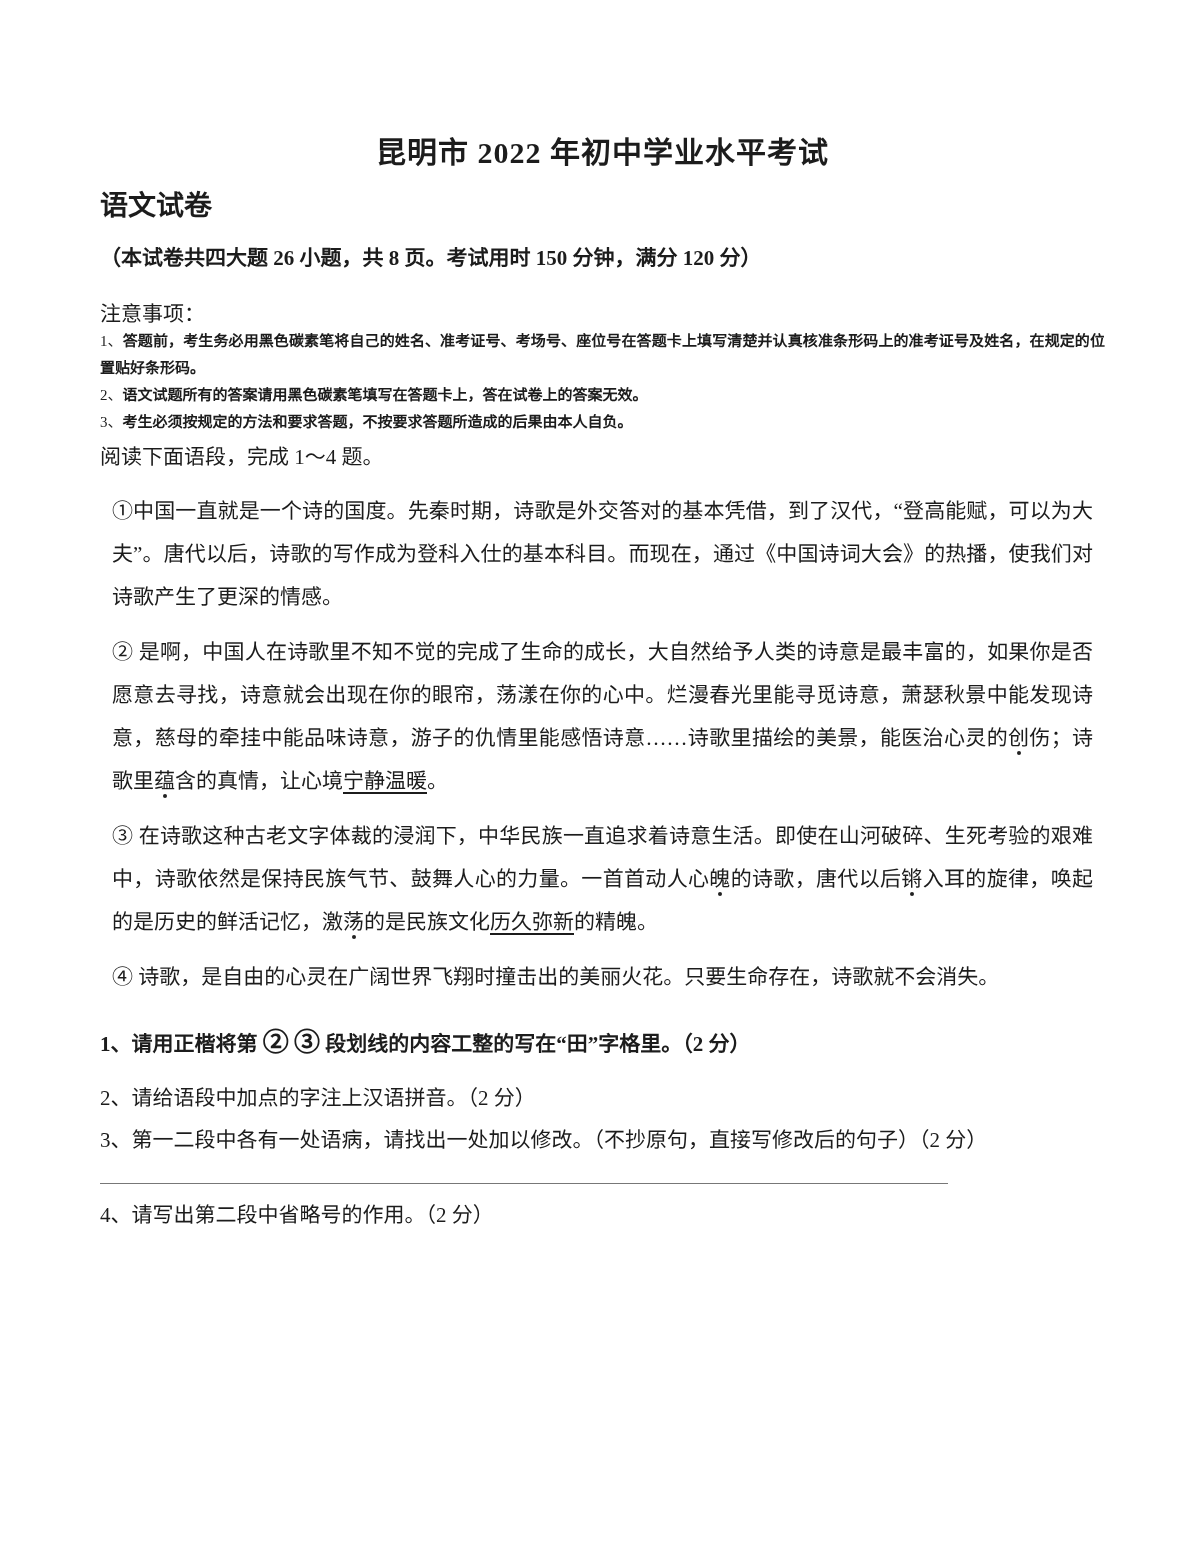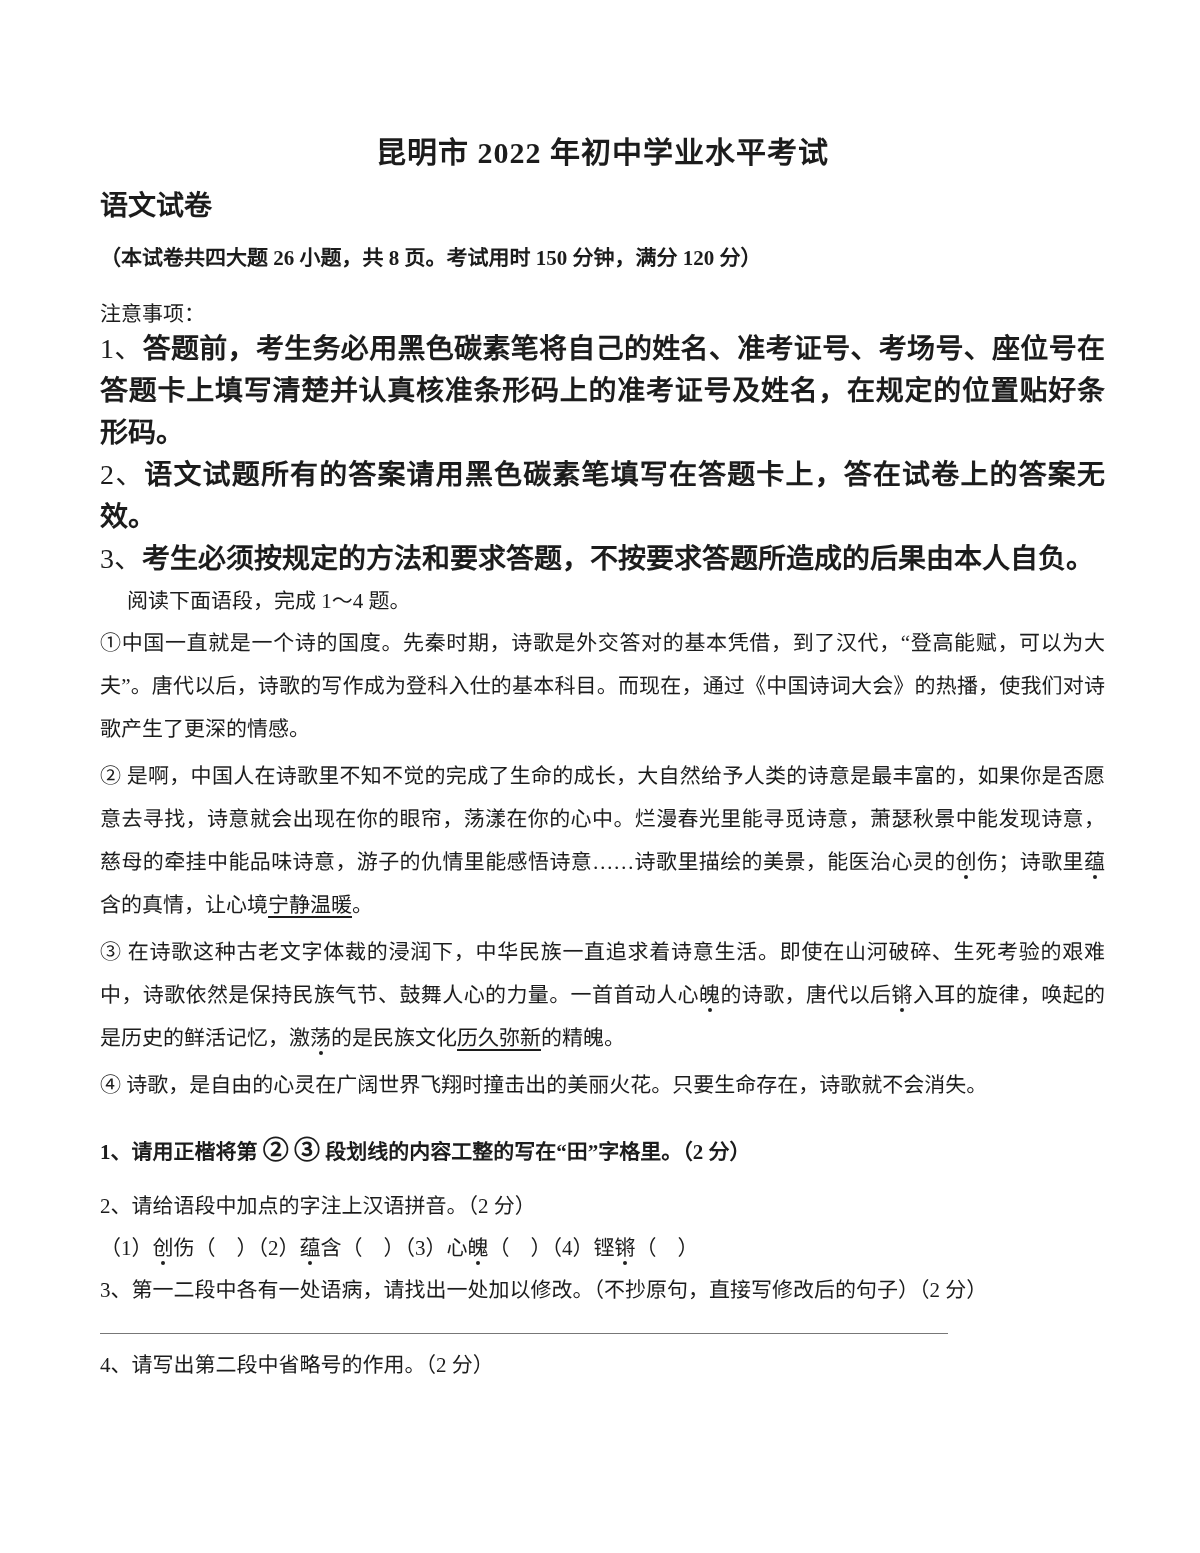--- a/index.html
+++ b/index.html
@@ -41,43 +41,42 @@
     font-size: 21px;
     font-weight: bold;
     line-height: 28px;
   }
   .notice-label {
     margin-top: 28px;
     font-size: 21px;
     line-height: 28px;
   }
   .notices {
-    font-size: 28px;
-    line-height: 42px;
+    font-size: 15px;
+    line-height: 27px;
     text-align: justify;
   }
   .notice { margin: 0; }
   .notice .num { font-weight: normal; }
   .notice.bold .txt { font-weight: bold; }
   .section-heading {
     margin-top: 35px;
     font-size: 22px;
     font-weight: bold;
     line-height: 42px;
   }
   .intro {
     font-size: 21px;
     line-height: 42px;
-    margin-left: 27px;
   }
   .para {
     font-size: 21px;
     line-height: 43px;
     text-align: justify;
-    margin: 0;
+    margin: 12px;
   }
   .para + .para { margin-top: 4px; }
   .q {
     font-size: 21px;
     line-height: 42px;
     margin: 0;
   }
   .q1 { margin-top: 24px; font-weight: bold; }
   .q2 { margin-top: 12px; }
   .answer-line {
@@ -128,20 +127,19 @@
 
   <div class="intro">阅读下面语段，完成 1～4 题。</div>
 
   <p class="para"><span>①中国一直就是一个诗的国度。先秦时期，诗歌是外交答对的基本凭借，到了汉代，“登高能赋，可以为大夫”。唐代以后，诗歌的写作成为登科入仕的基本科目。而现在，通过《中国诗词大会》的热播，使我们对诗歌产生了更深的情感。</span></p>
   <p class="para"><span>② 是啊，中国人在诗歌里不知不觉的完成了生命的成长，大自然给予人类的诗意是最丰富的，如果你是否愿意去寻找，诗意就会出现在你的眼帘，荡漾在你的心中。烂漫春光里能寻觅诗意，萧瑟秋景中能发现诗意，慈母的牵挂中能品味诗意，游子的仇情里能感悟诗意……诗歌里描绘的美景，能医治心灵的</span><span class="seg-d">创</span><span>伤；诗歌里</span><span class="seg-d">蕴</span><span>含的真情，让心境</span><span class="seg-u">宁静温暖</span><span>。</span></p>
   <p class="para"><span>③ 在诗歌这种古老文字体裁的浸润下，中华民族一直追求着诗意生活。即使在山河破碎、生死考验的艰难中，诗歌依然是保持民族气节、鼓舞人心的力量。一首首动人心</span><span class="seg-d">魄</span><span>的诗歌，唐代以后</span><span class="seg-d">锵</span><span>入耳的旋律，唤起的是历史的鲜活记忆，激</span><span class="seg-d">荡</span><span>的是民族文化</span><span class="seg-u">历久弥新</span><span>的精魄。</span></p>
   <p class="para"><span>④ 诗歌，是自由的心灵在广阔世界飞翔时撞击出的美丽火花。只要生命存在，诗歌就不会消失。</span></p>
 
   <p class="q q1"><span>1、请用正楷将第 </span><span class="seg-c">②</span><span> </span><span class="seg-c">③</span><span> 段划线的内容工整的写在“田”字格里。（2 分）</span></p>
   <p class="q q2">2、请给语段中加点的字注上汉语拼音。（2 分）</p>
-  <p class="q"><span>（1）</span><span class="seg-d">创</span><span>伤（　）（2）</span><span class="seg-d">蕴</span><span>含（　）（3）心</span><span class="seg-d">魄</span><span>（　）（4）铿</span><span class="seg-d">锵</span><span>（　）</span></p>
   <p class="q">3、第一二段中各有一处语病，请找出一处加以修改。（不抄原句，直接写修改后的句子）（2 分）</p>
 
   <div class="answer-line"></div>
 
   <p class="q q4">4、请写出第二段中省略号的作用。（2 分）</p>
 
 </div>
 
 </body></html>

